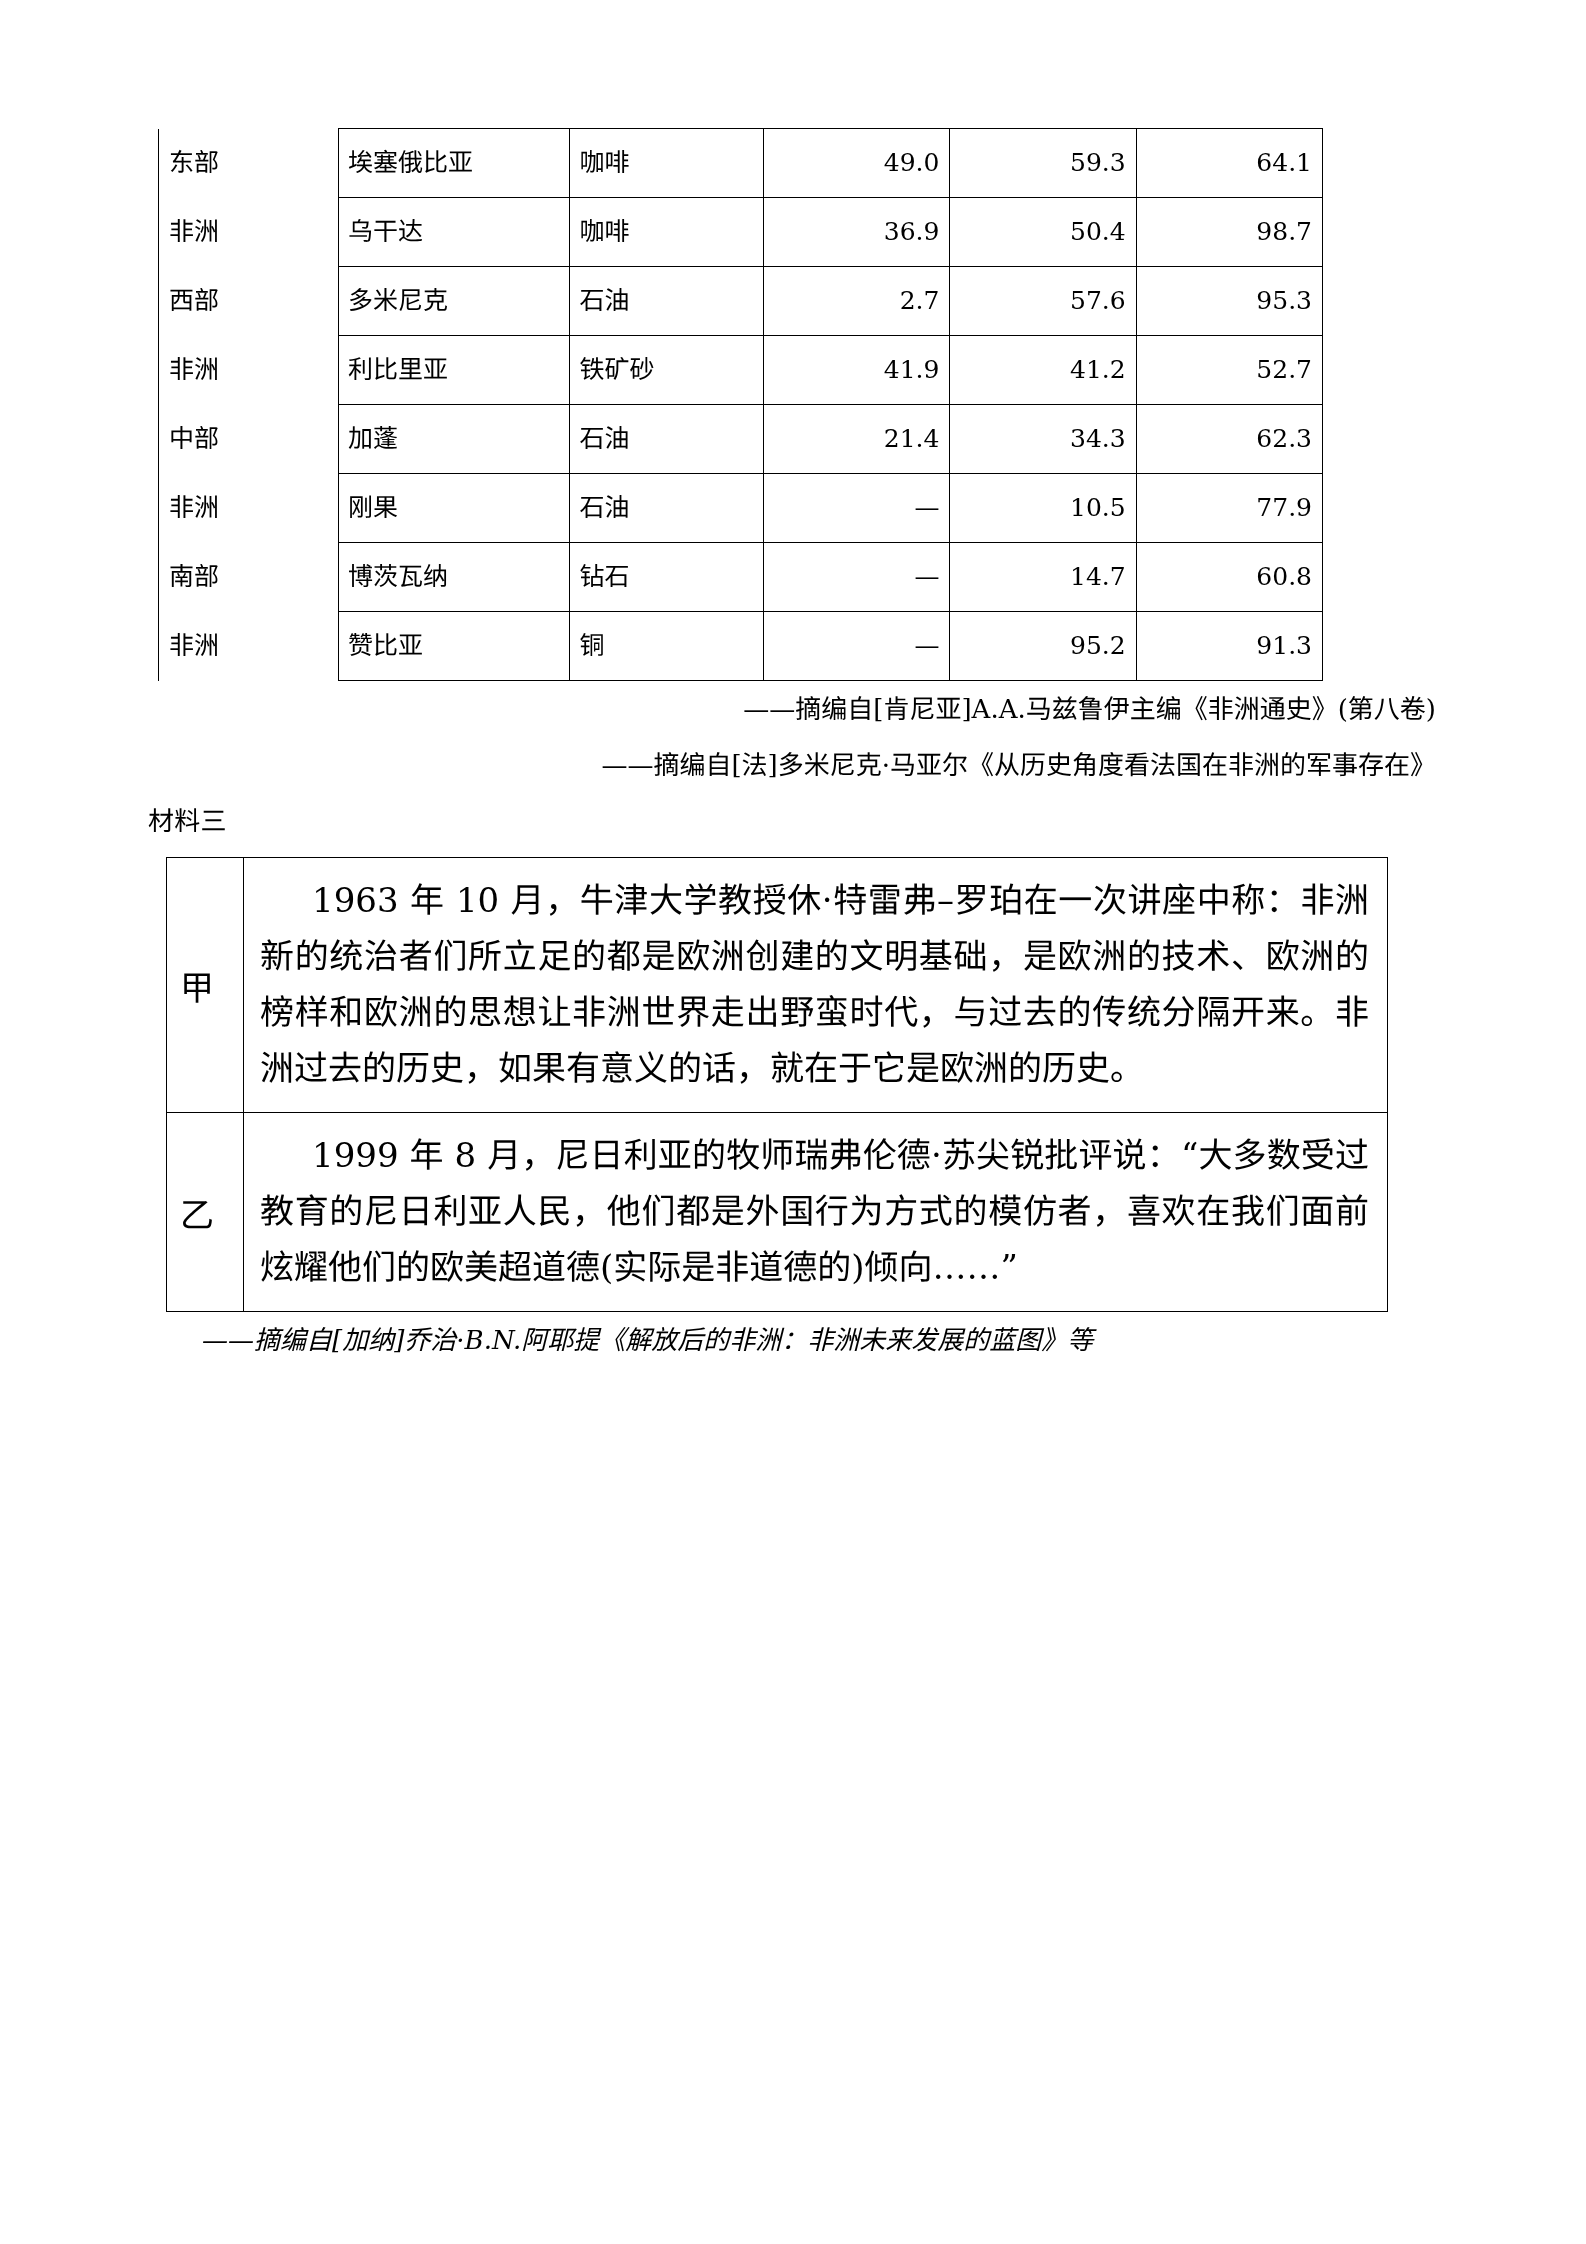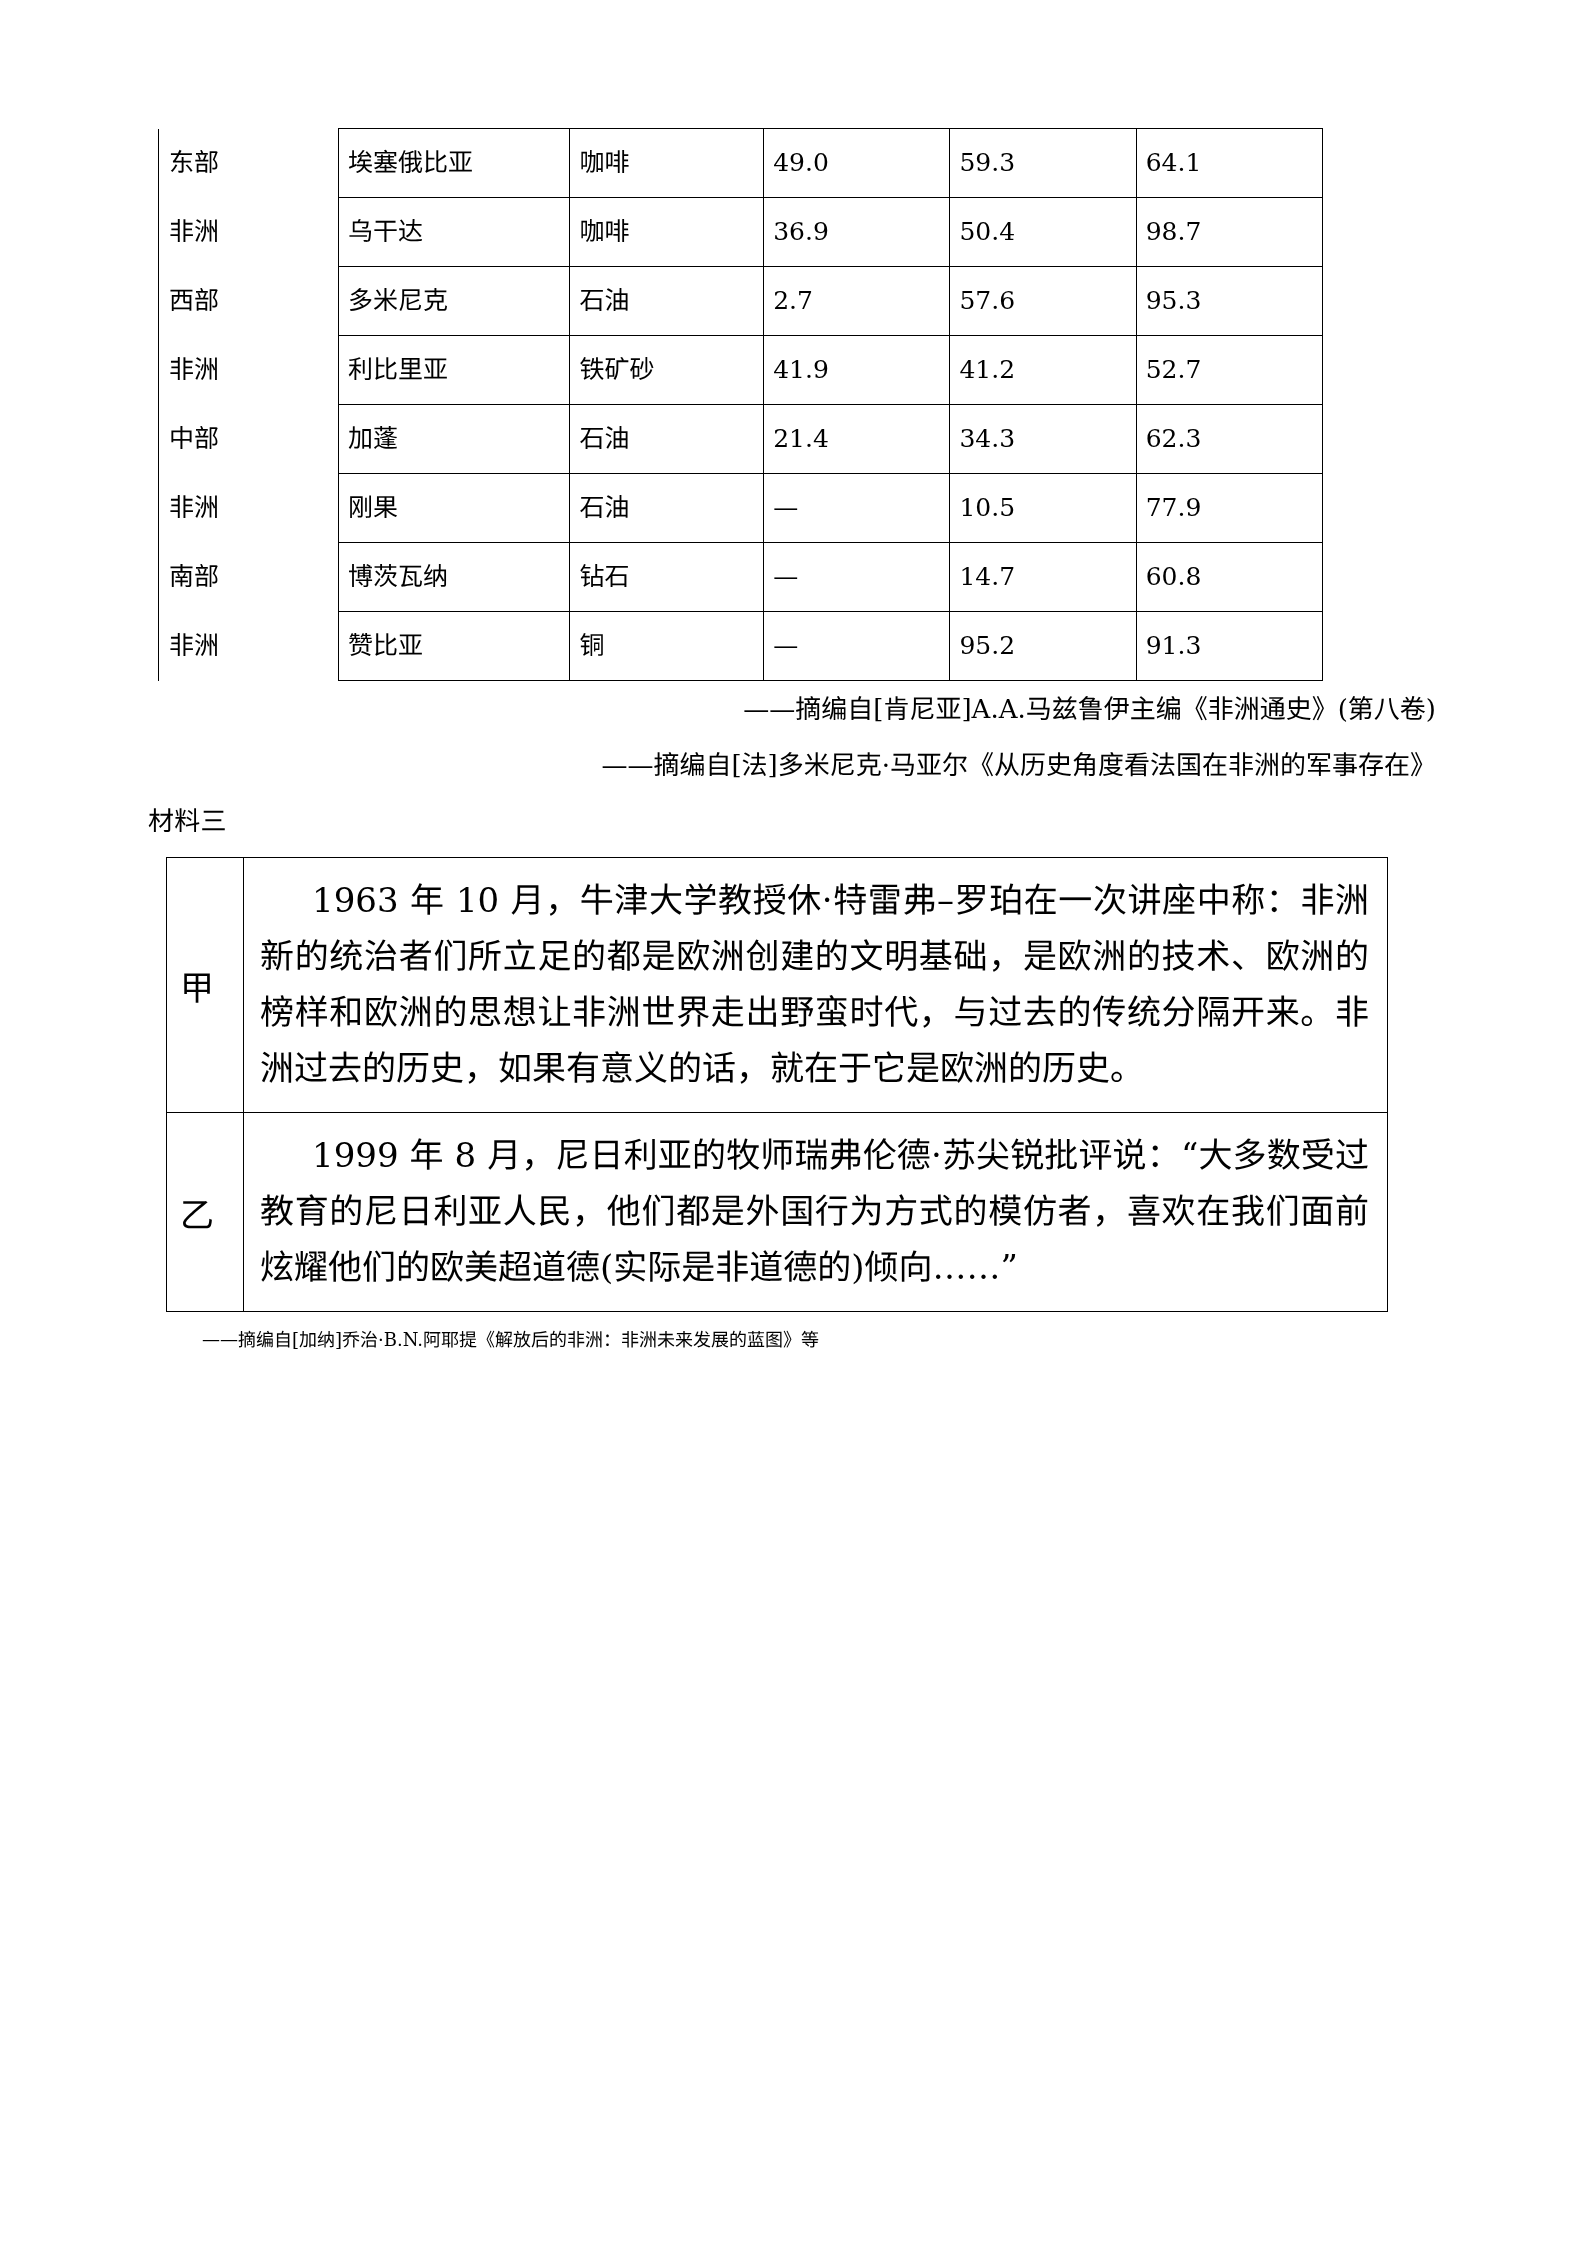--- a/index.html
+++ b/index.html
@@ -55,44 +55,45 @@
   table.data-table td.region {
     border: none;
     border-left: 1.6px solid #000;
     padding-left: 10px;
     width: 150px;
     font-size: 25px;
     vertical-align: middle;
   }
   table.data-table td.country { width: 200px; border-radius: 20px; }
   table.data-table td.product { width: 164px; }
-  table.data-table td.num     { width: 157px; }
+  table.data-table td.num     { width: 157px; text-align: right; }
 
   
   .para {
     font-size: 26px;
     line-height: 56px;
     text-align: justify;
     text-justify: inter-ideograph;
     margin: 0;
     letter-spacing: 0.2px;
   }
   .cite {
     font-size: 26px;
     line-height: 56px;
     margin: 0;
     text-align: right;
     padding-right: 22px;
   }
   .cite-left {
-    font-size: 18px;
+    font-size: 26px;
     line-height: 56px;
     margin: 0;
     text-align: left;
     padding-left: 54px;
+    font-style: italic;
   }
 
   
   table.quote-table {
     border-collapse: collapse;
     table-layout: fixed;
     width: 1222px;
     margin-left: 18px;
     margin-top: 8px;
   }

